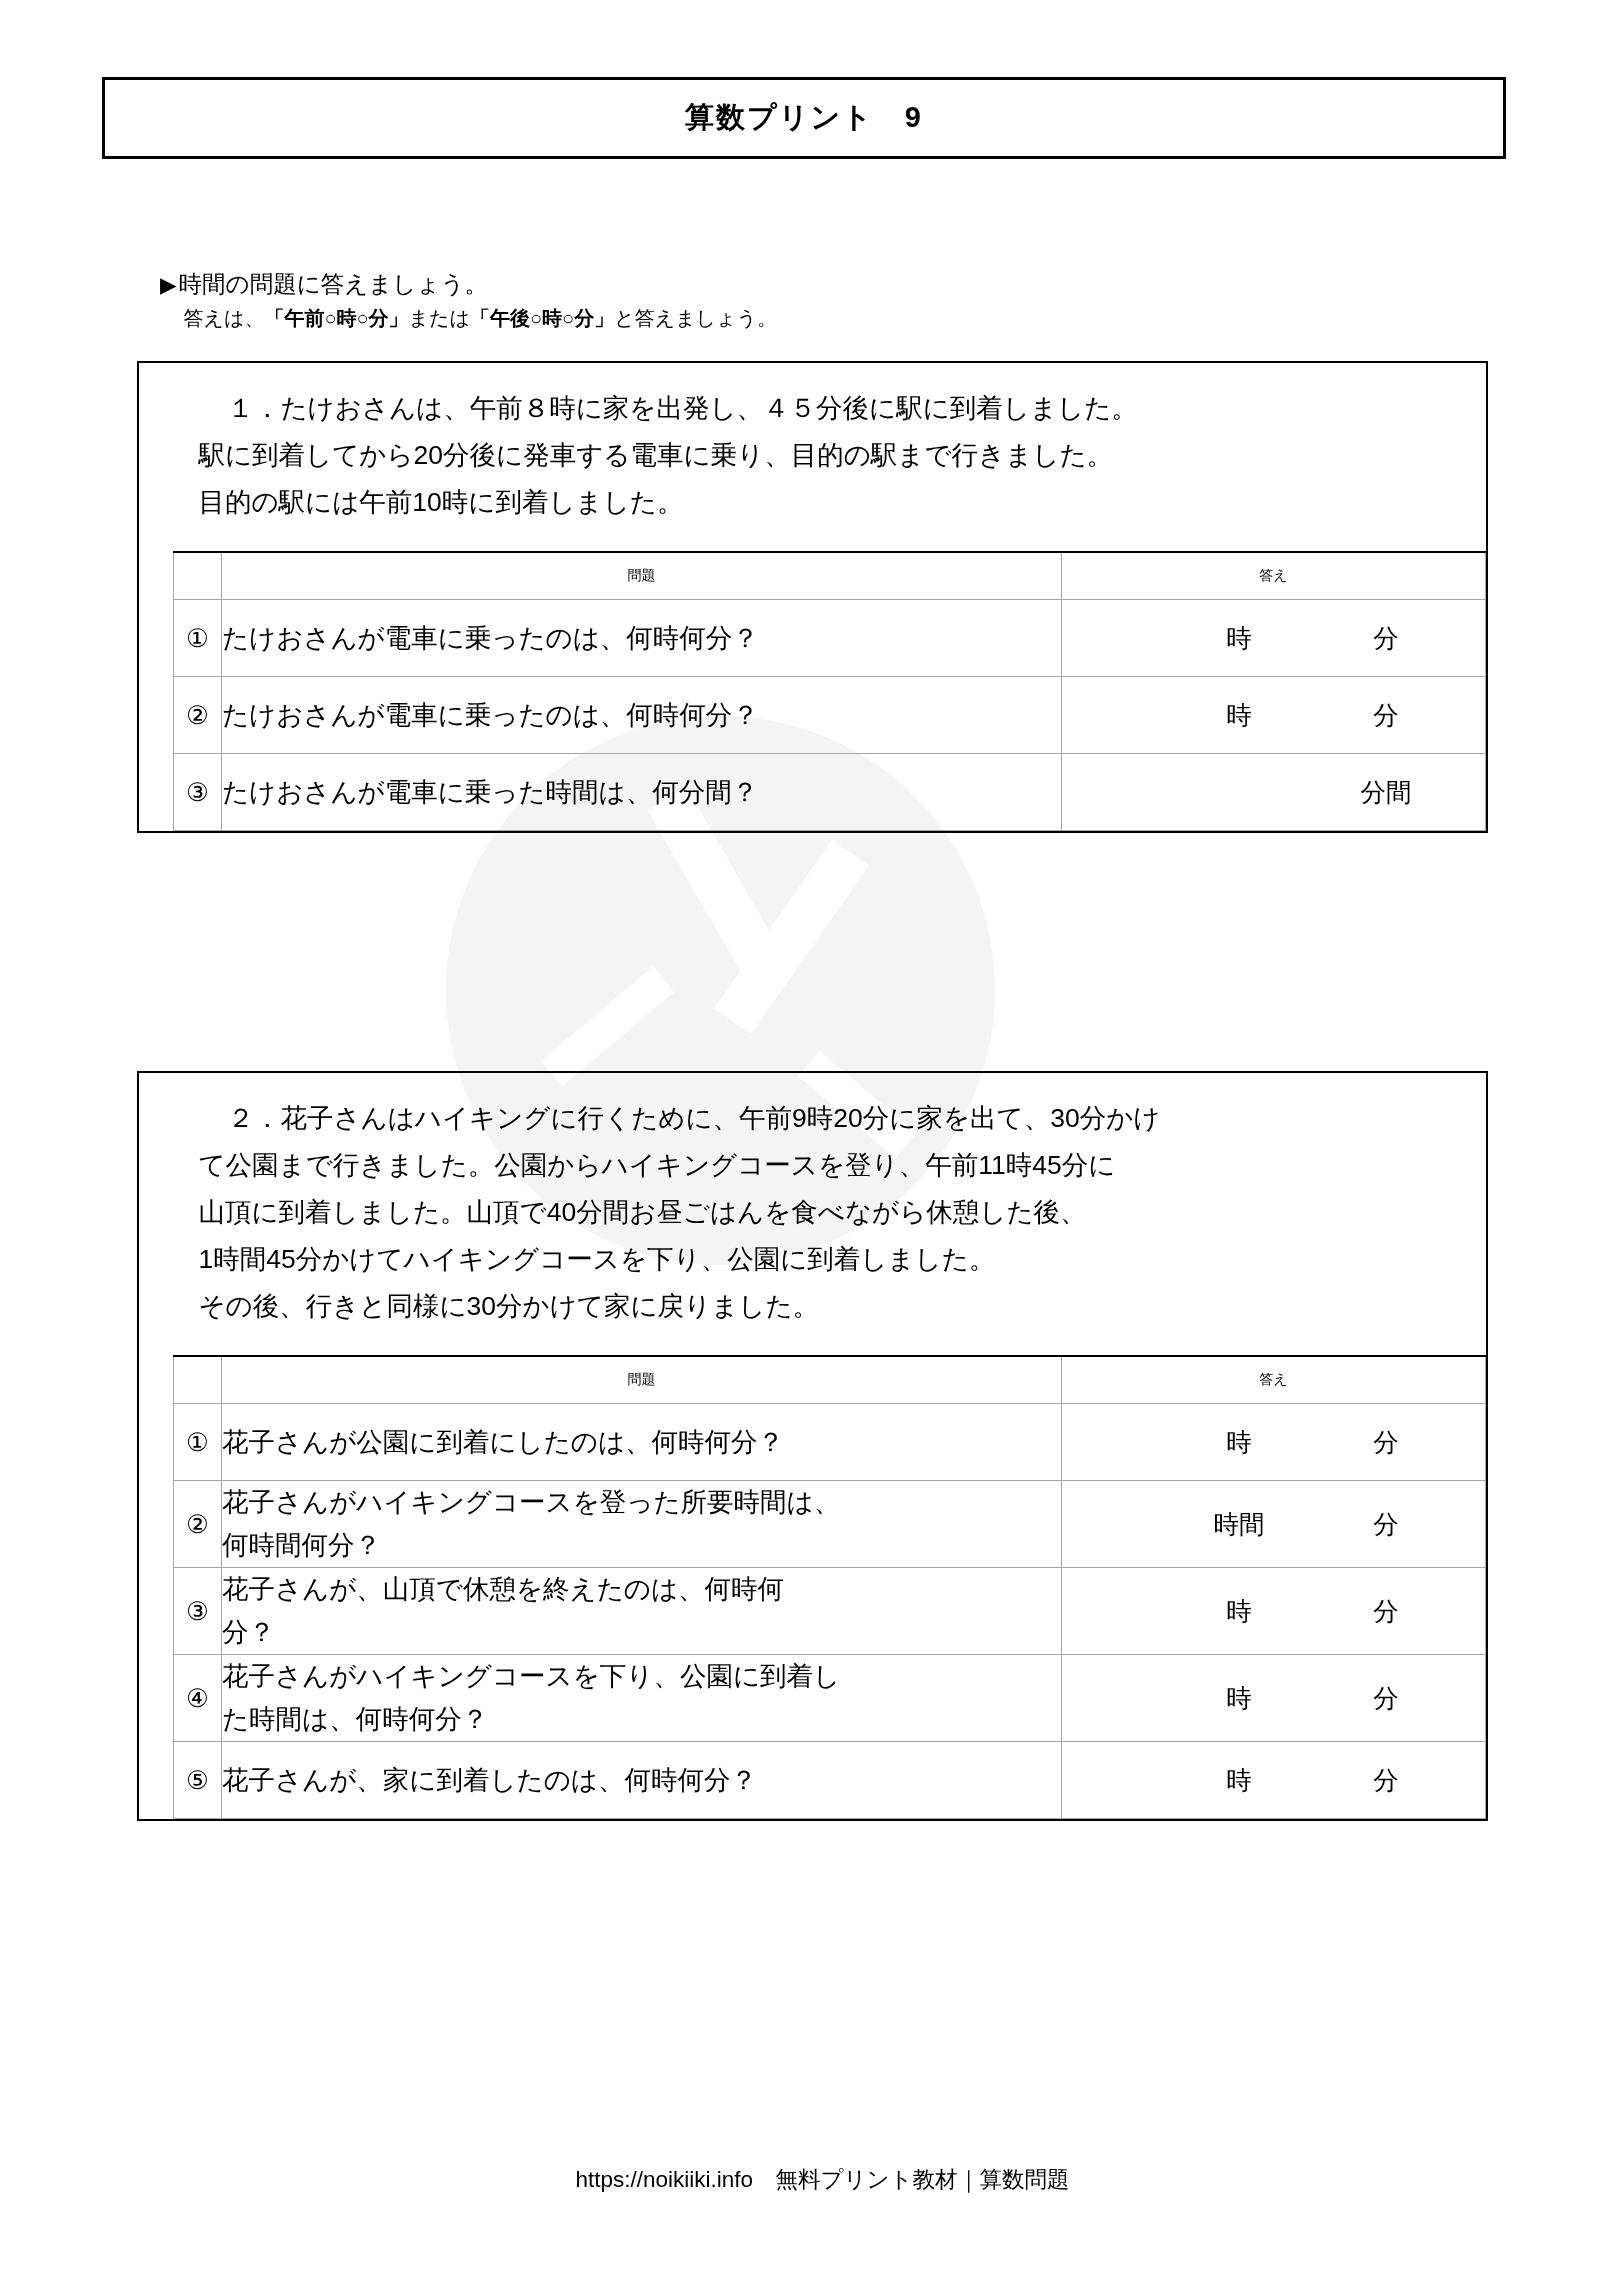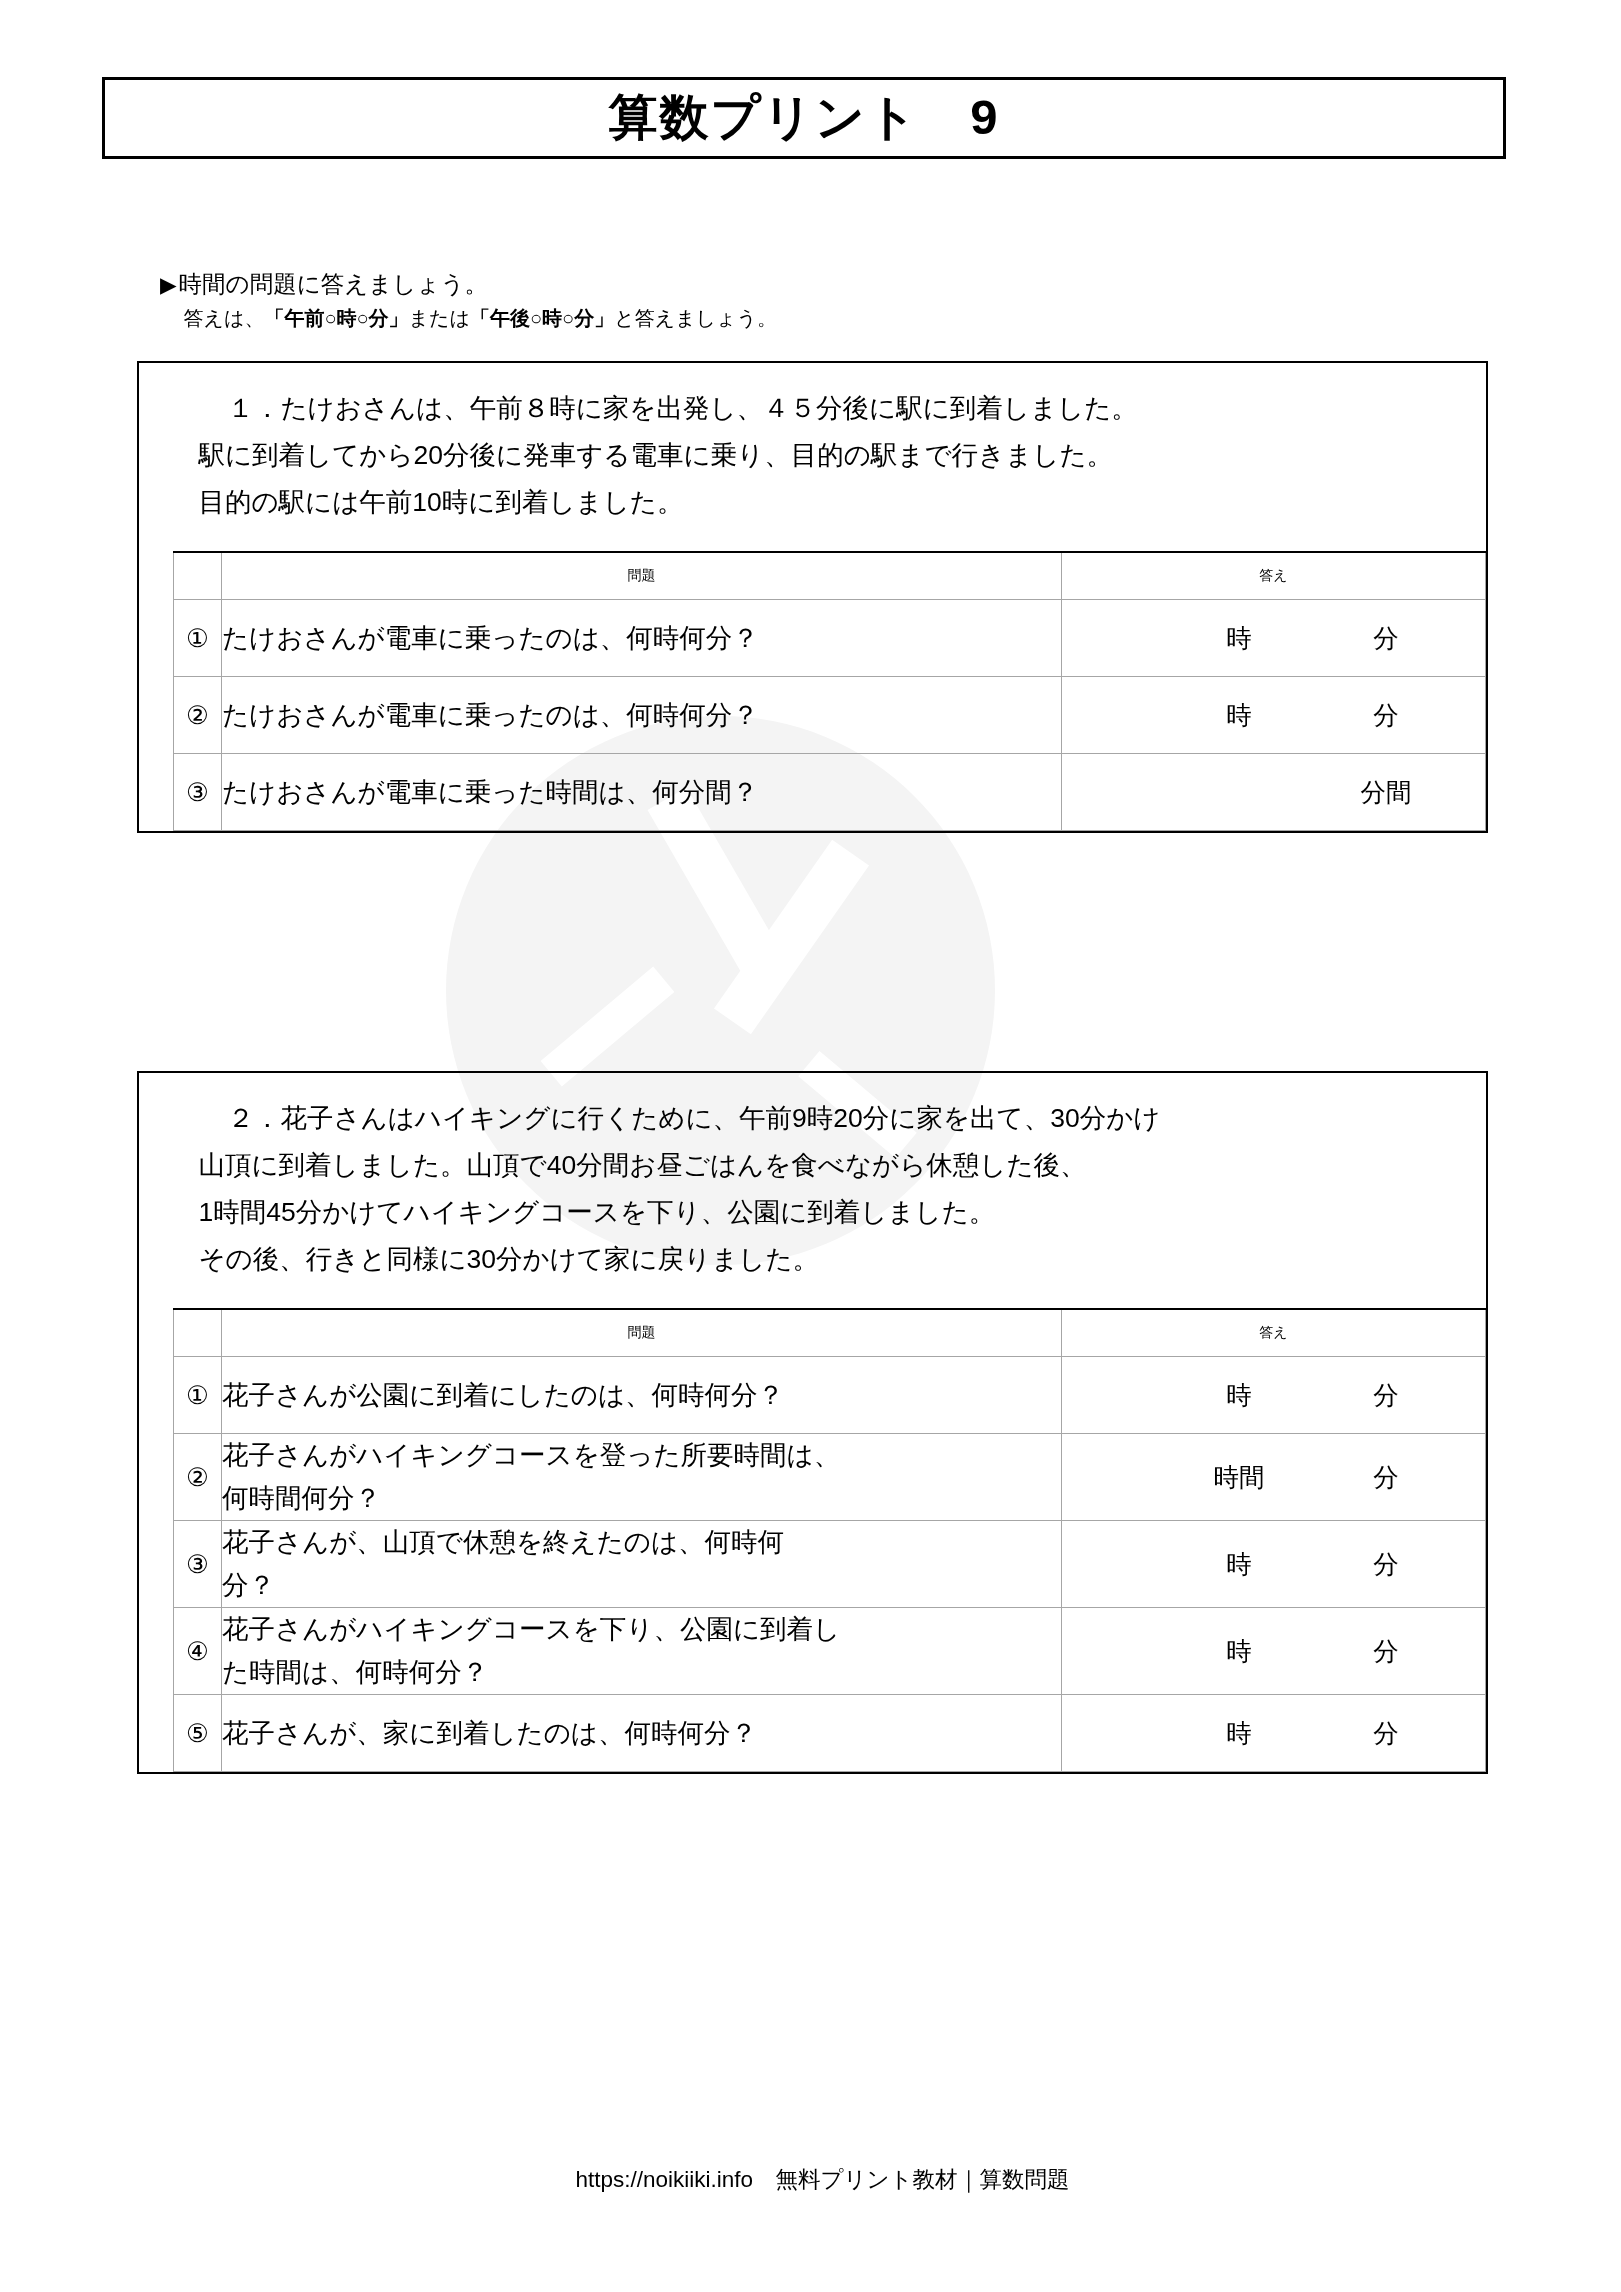--- a/index.html
+++ b/index.html
@@ -66,21 +66,21 @@
     top: 77px;
     width: 1404px;
     height: 82px;
     border: 3.9px solid #000000;
     box-sizing: border-box;
     display: flex;
     align-items: center;
     justify-content: center;
   }
   .title-text {
-    font-size: 49px;
+    font-size: 29px;
     font-weight: bold;
     letter-spacing: 2px;
     white-space: pre;
   }
 
   
   .instructions {
     position: absolute;
     left: 160px;
     top: 268px;
@@ -267,20 +267,21 @@
             </div>
           </td>
         </tr>
       </tbody>
     </table>
   </div>
 
   <div class="problem" id="problem-2">
     <div class="stmt">
       <p class="indent">２．花子さんはハイキングに行くために、午前9時20分に家を出て、30分かけ</p>
+      <p>て公園まで行きました。公園からハイキングコースを登り、午前11時45分に</p>
       <p>山頂に到着しました。山頂で40分間お昼ごはんを食べながら休憩した後、</p>
       <p>1時間45分かけてハイキングコースを下り、公園に到着しました。</p>
       <p>その後、行きと同様に30分かけて家に戻りました。</p>
     </div>
     <table class="qtable">
       <thead>
         <tr>
           <th class="h-num"></th>
           <th class="h-q">問題</th>
           <th class="h-a">答え</th>

